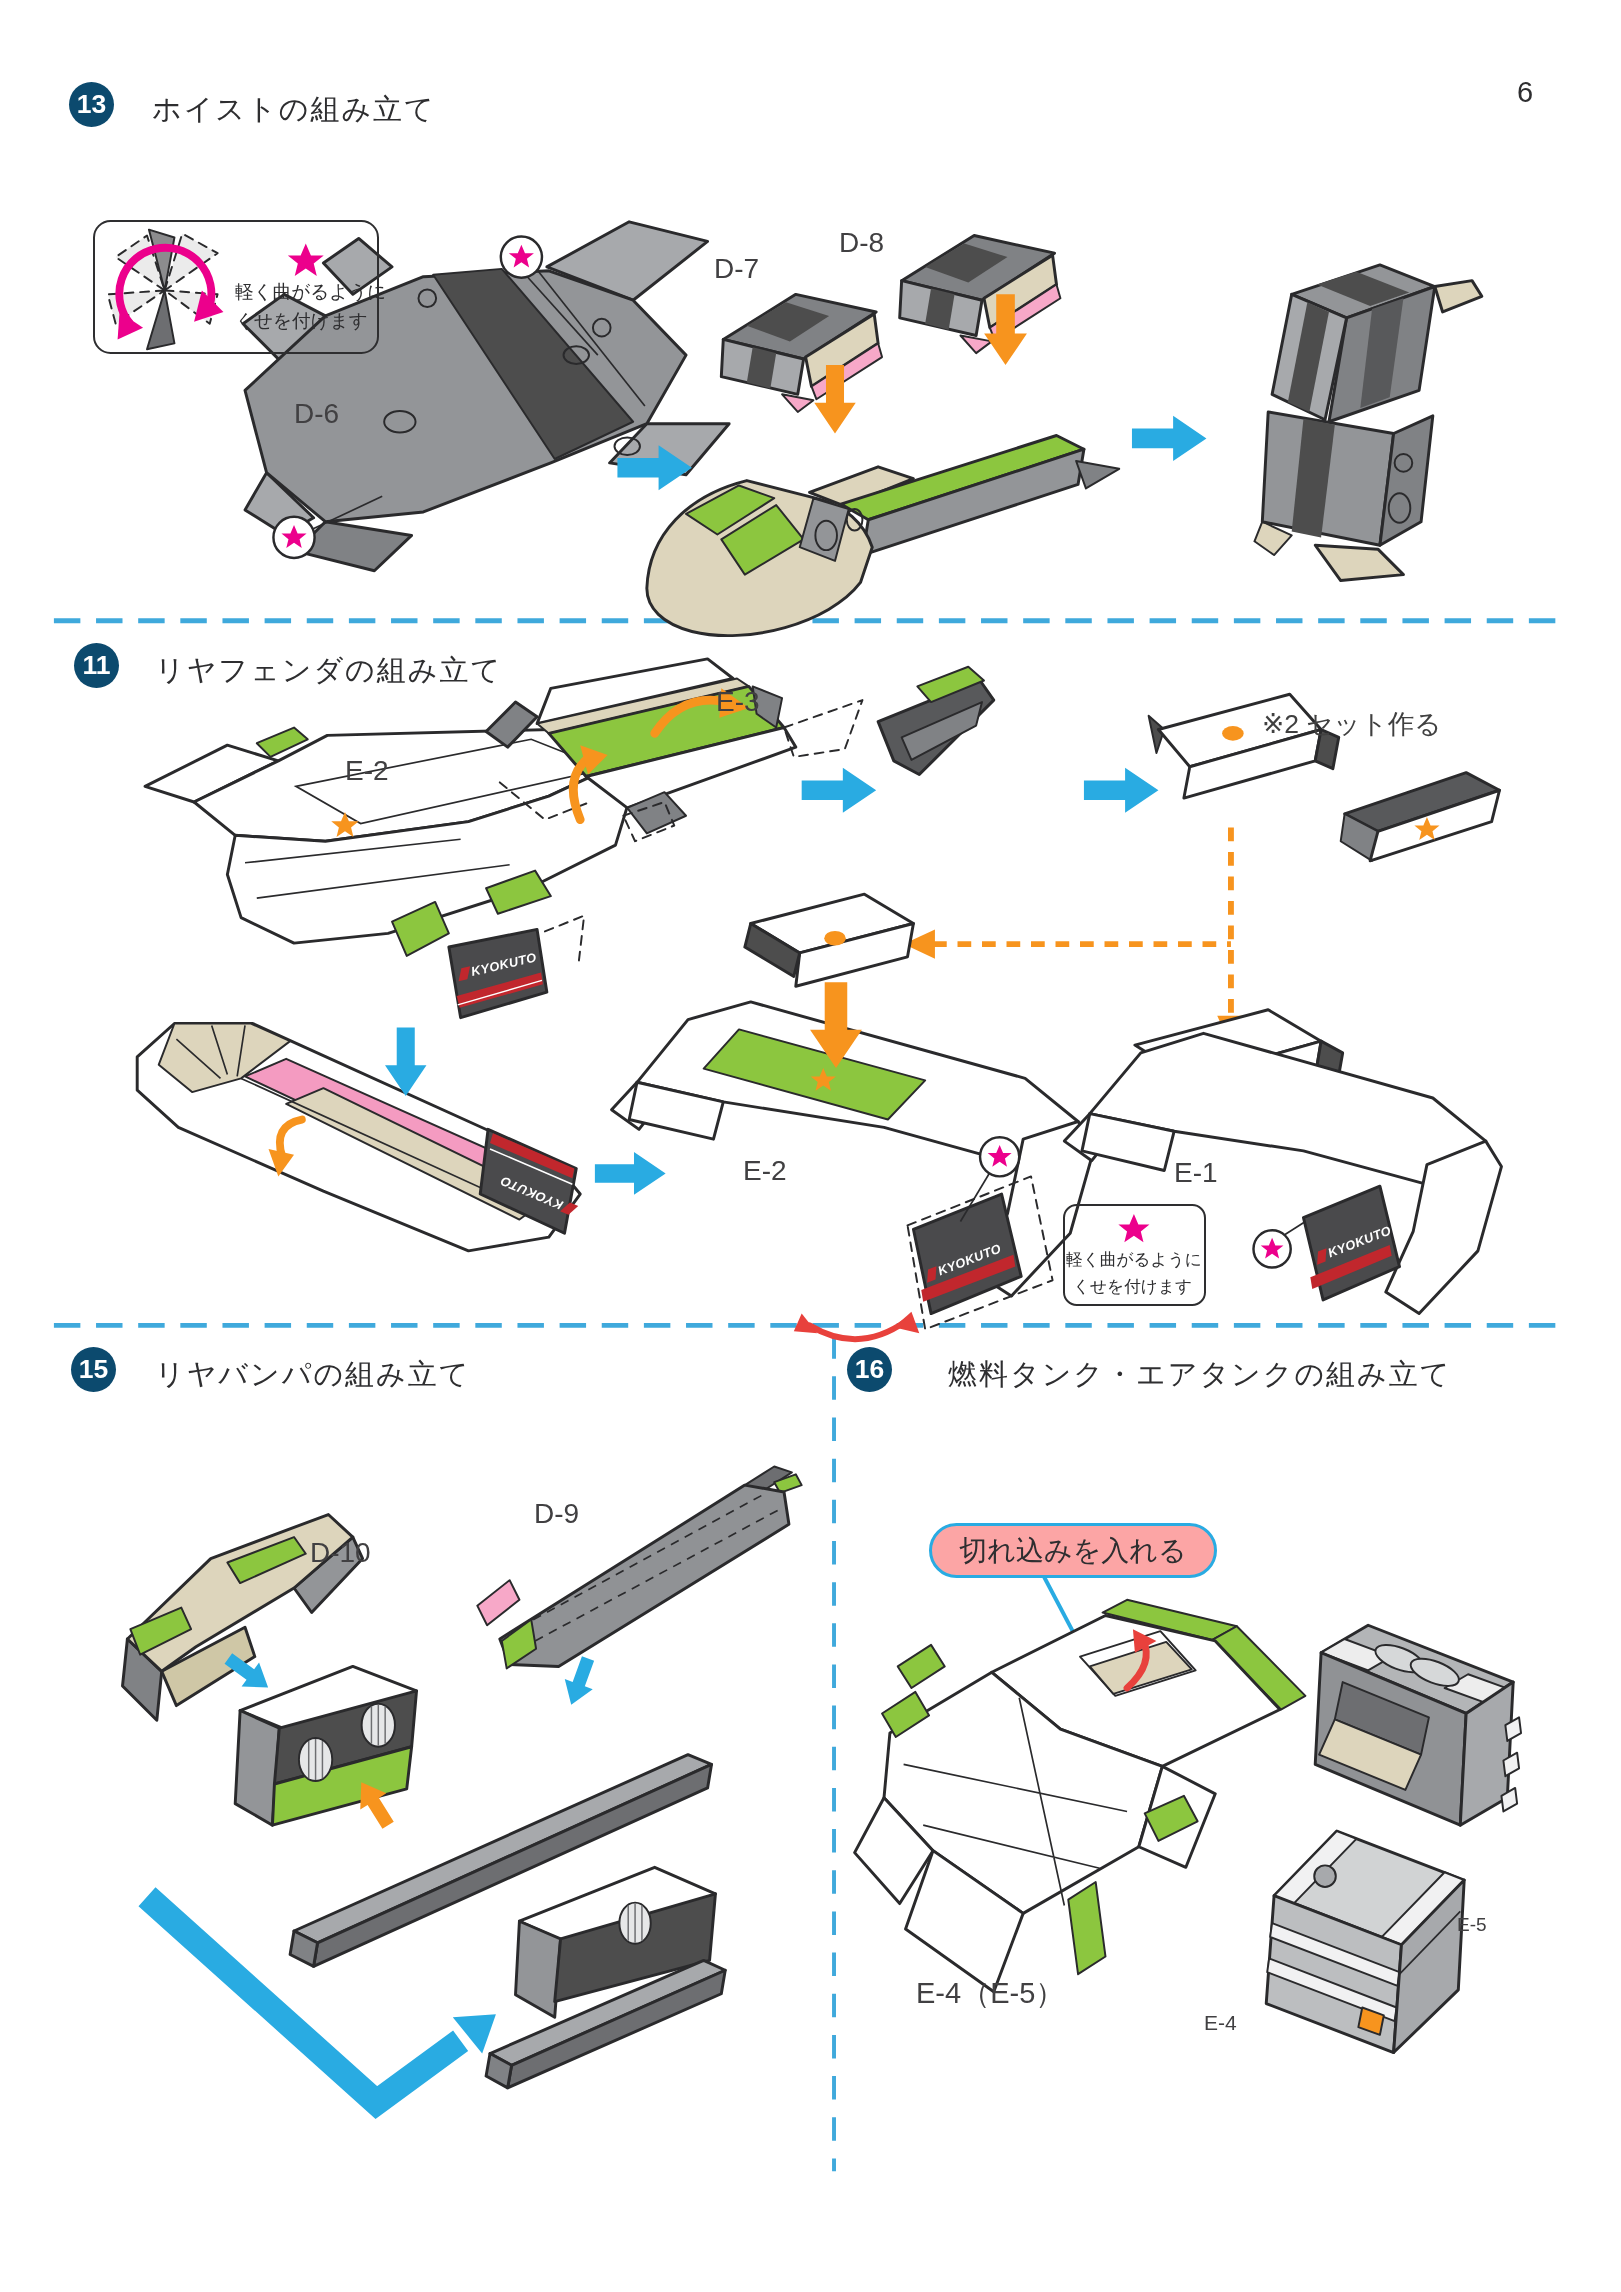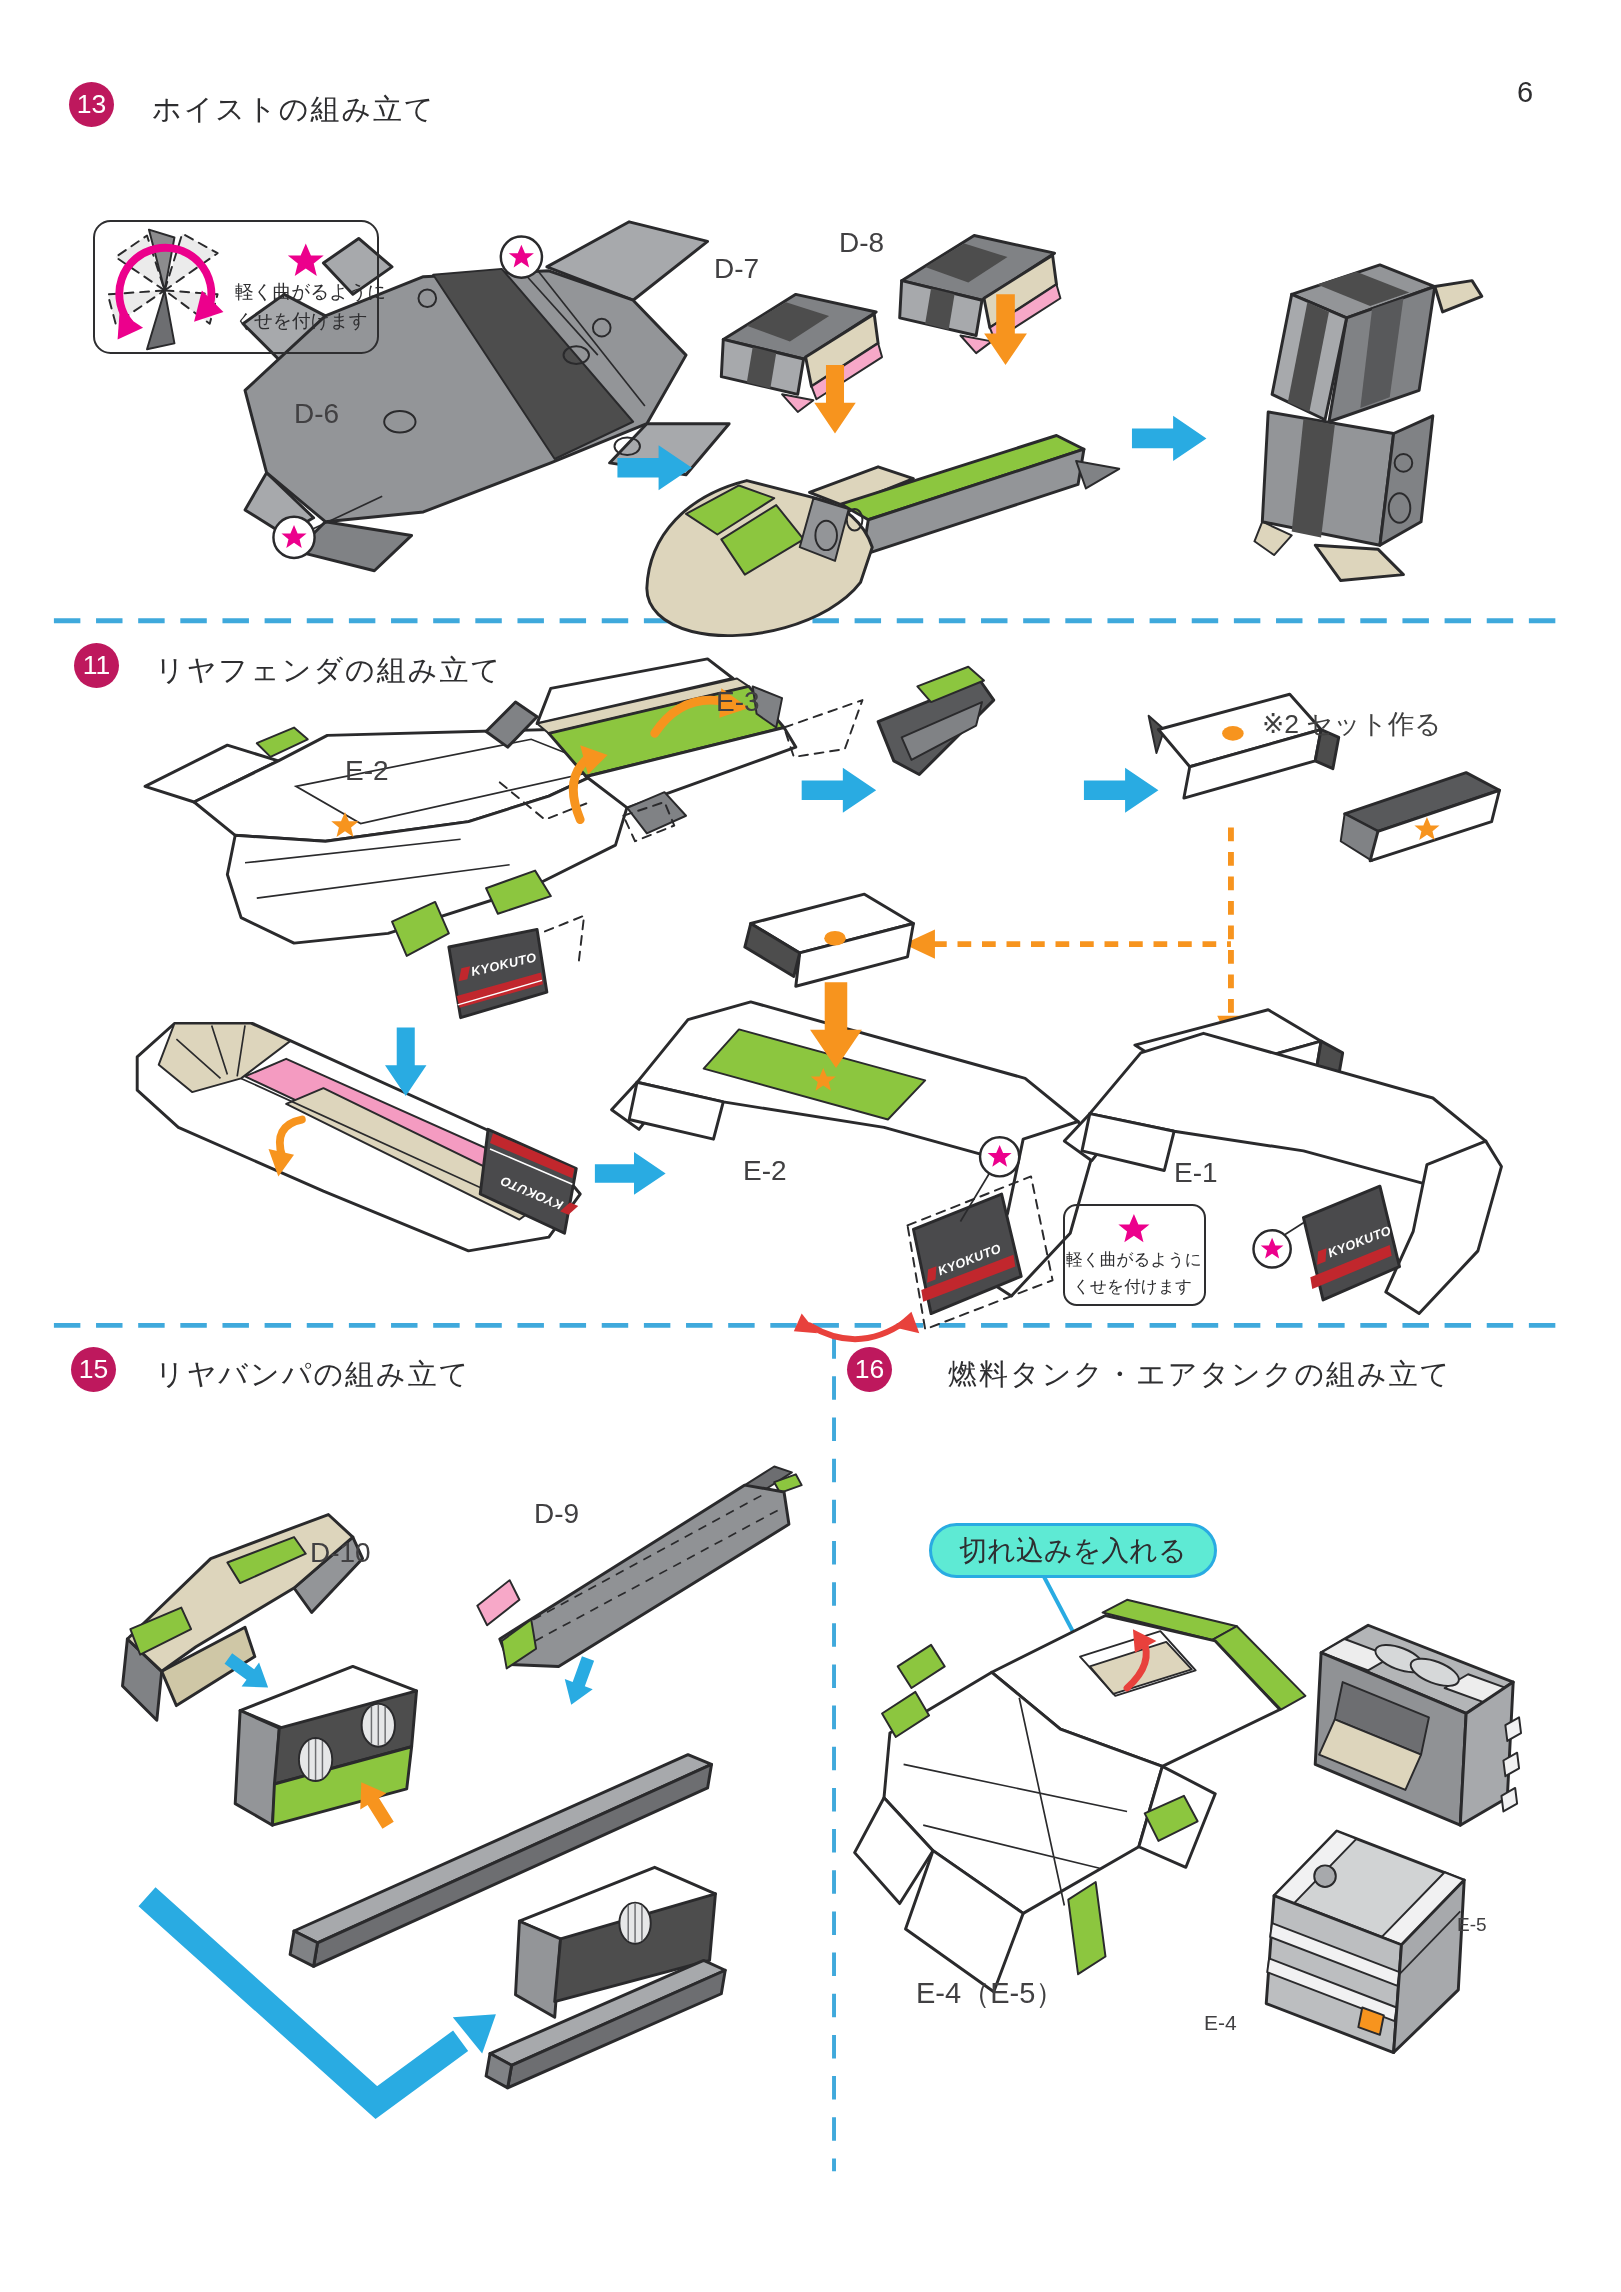--- a/index.html
+++ b/index.html
@@ -1,28 +1,28 @@
 <!DOCTYPE html>
 <html><head>
 <meta charset="utf-8">
 <style>
   html,body{margin:0;padding:0;}
   body{width:1621px;height:2293px;position:relative;background:#ffffff;
        font-family:"Liberation Sans","DejaVu Sans",sans-serif;color:#2E2E30;overflow:hidden;}
   .abs{position:absolute;}
-  .badge{width:45px;height:45px;border-radius:50%;background:#be185d;color:#fff;
-         font-weight:normal;font-size:26.5px;display:flex;align-items:center;justify-content:center;}
+  .badge{width:45px;height:45px;border-radius:50%;background:#0c4a6e;color:#fff;
+         font-weight:bold;font-size:26.5px;display:flex;align-items:center;justify-content:center;}
   .title{font-size:29px;color:#2E2E30;letter-spacing:2px;white-space:nowrap;margin-left:15px;}
   .plabel{font-size:28px;color:#414042;white-space:nowrap;}
   .small-note{font-size:26.5px;color:#404040;white-space:nowrap;}
   .pagenum{font-size:29px;color:#2E2E30;}
   .note-box{border:2.9px solid #2E2E30;border-radius:17.6px;background:transparent;}
   .note-text{font-size:18.6px;line-height:1.55;color:#2E2E30;white-space:nowrap;}
   .note-text2{font-size:16.7px;line-height:1.6;color:#2E2E30;text-align:center;white-space:nowrap;}
-  .callout{border:3.9px solid #29ABE2;border-radius:29px;background:#5eead4;display:flex;
+  .callout{border:3.9px solid #29ABE2;border-radius:29px;background:#fca5a5;display:flex;
            align-items:center;justify-content:center;font-size:28px;color:#2E2E30;white-space:nowrap;}
   .klogo{font-size:12.7px;font-style:italic;font-weight:bold;color:#fff;letter-spacing:0.5px;
          display:flex;align-items:center;gap:2.9px;white-space:nowrap;}
   .kslash{display:inline-block;width:8.8px;height:11.8px;background:#C1272D;transform:skewX(-25deg);}
   svg .s3{stroke:#2A2A2C;stroke-width:3;stroke-linejoin:round;stroke-linecap:round;}
   svg .s2{stroke:#2A2A2C;stroke-width:2;stroke-linejoin:round;stroke-linecap:round;}
   svg .thin{stroke:#2A2A2C;stroke-width:1.7;fill:none;}
   svg .dash{stroke-dasharray:9,7;}
 </style>
 </head>

